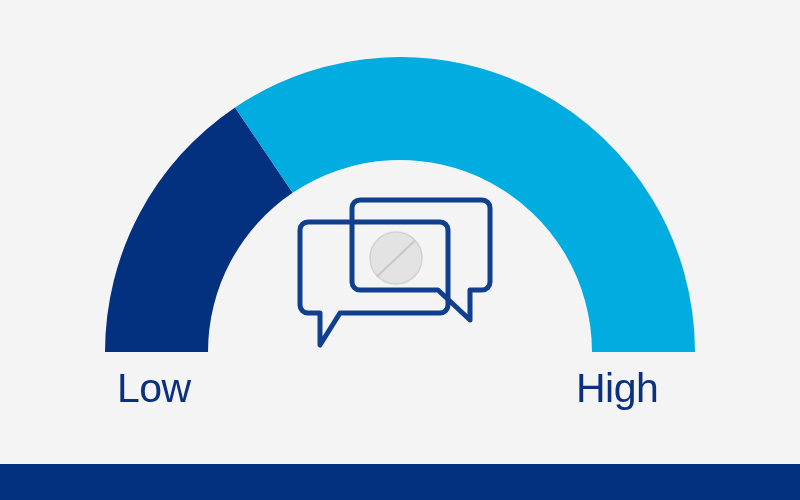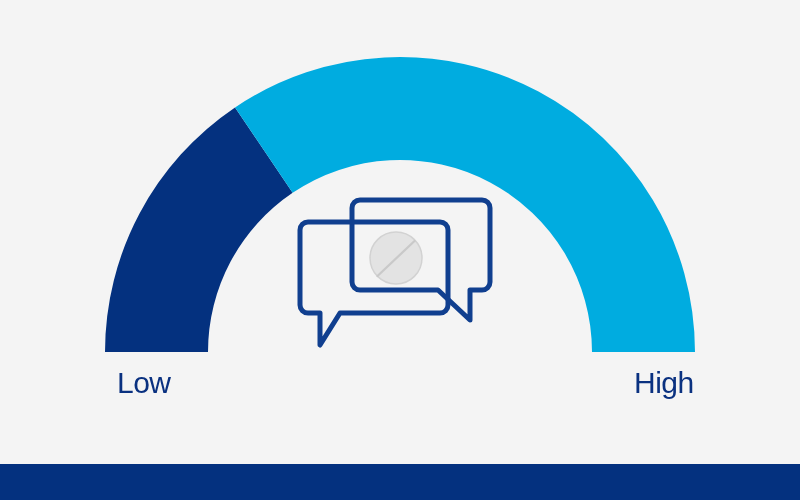--- a/index.html
+++ b/index.html
@@ -19,33 +19,33 @@
     position: absolute;
     left: 0;
     top: 0;
     width: 800px;
     height: 500px;
     display: block;
   }
   .gauge-label {
     position: absolute;
     font-family: "Liberation Sans", sans-serif;
-    font-size: 30px;
+    font-size: 41px;
     font-weight: 400;
     letter-spacing: -0.5px;
     color: #0a3180;
     line-height: 1;
     white-space: nowrap;
   }
   #label-low {
     left: 117px;
     top: 368px;
   }
   #label-high {
-    left: 634px;
+    left: 576px;
     top: 368px;
   }
   #footer-bar {
     position: absolute;
     left: 0;
     top: 464px;
     width: 800px;
     height: 36px;
     background: #04317f;
   }

